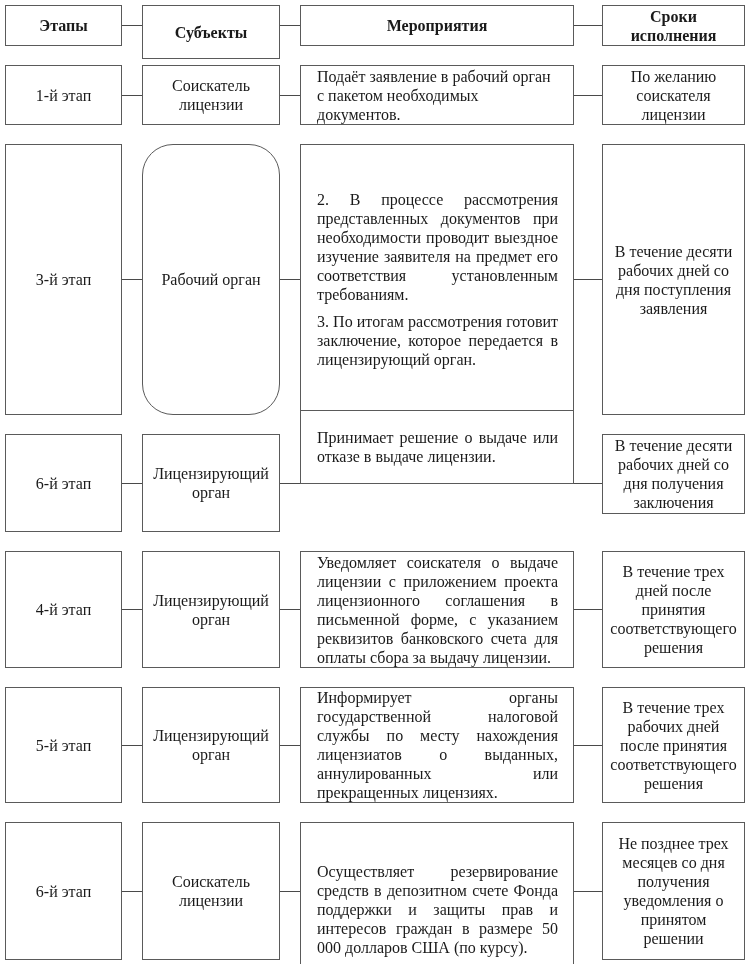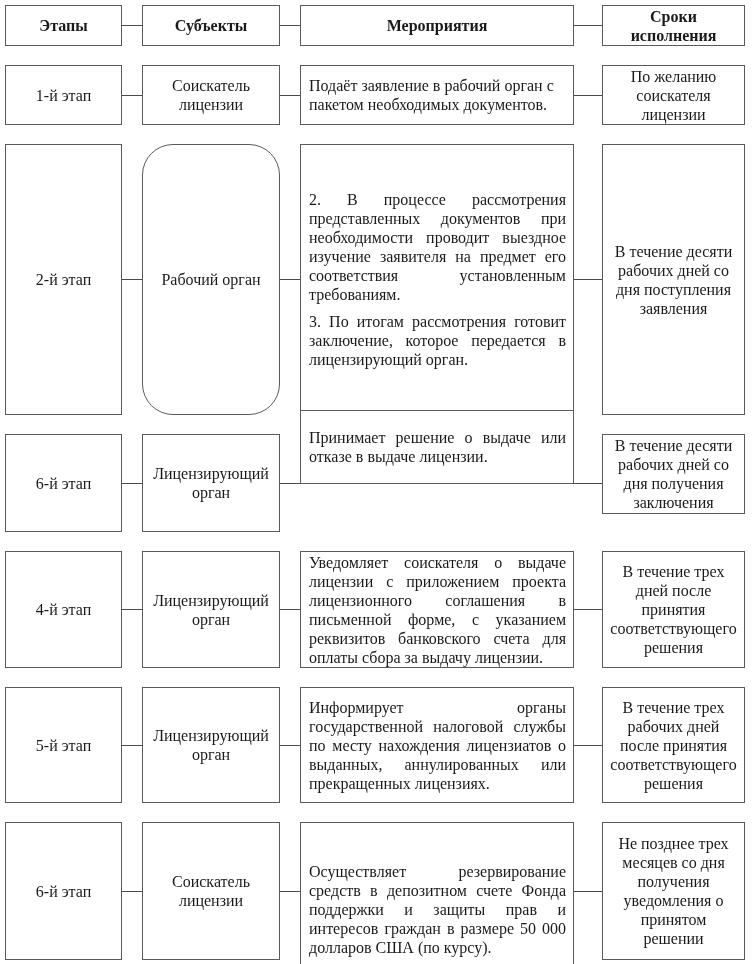--- a/index.html
+++ b/index.html
@@ -4,39 +4,39 @@
 <style>
   html, body { margin: 0; padding: 0; background: #ffffff; }
   body { width: 752px; height: 964px; position: relative; overflow: hidden;
          font-family: "Liberation Serif", "DejaVu Serif", serif; color: #1a1a1a; }
   .box { position: absolute; box-sizing: border-box; border: 1.5px solid #5a5a5a; background: #fff;
          display: flex; align-items: center; justify-content: center; text-align: center;
          font-size: 16px; line-height: 19px; }
   .box.hdr { font-weight: bold; font-size: 16px; }
   .box.act { text-align: justify; justify-content: flex-start; padding: 0 7px 0 8px; }
   .box.act .txt { width: 100%; }
-  .box.act p { margin: 0; text-align: justify; text-align-last: left; }
+  .box.act p { margin: 8px; text-align: justify; text-align-last: left; }
   .box.act p + p { margin-top: 8px; }
   .conn { position: absolute; height: 0; border-top: 1.5px solid #4a4a4a; }
   .c1 { left: 122px; width: 20px; }
   .c2 { left: 280px; width: 20px; }
   .c3 { left: 574px; width: 28px; }
   .col1 { left: 5px; width: 117px; }
   .col2 { left: 142px; width: 138px; }
   .col3 { left: 300px; width: 274px; }
   .col4 { left: 602px; width: 143px; }
 </style>
 </head>
 <body>
 
 <div class="box hdr col1" style="top:5px;height:41px;">
     <span>Этапы</span>
   </div>
 <div class="conn c1" style="top:25px;"></div>
-<div class="box hdr col2" style="top:5px;height:41px;text-align:center;">
+<div class="box hdr col2" style="top:5px;height:54px;text-align:center;">
     <span>Субъекты</span>
   </div>
 <div class="conn c2" style="top:25px;"></div>
 <div class="box hdr col3" style="top:5px;height:41px;">
     <span>Мероприятия</span>
   </div>
 <div class="conn c3" style="top:25px;"></div>
 <div class="box hdr col4" style="top:5px;height:41px;padding:0 14px;">
     <span>Сроки исполнения</span>
   </div>
@@ -53,21 +53,21 @@
     <div class="txt">
       <p style="text-align:left;">Подаёт заявление в рабочий орган с пакетом необходимых документов.</p>
     </div>
   </div>
 <div class="conn c3" style="top:95px;"></div>
 <div class="box col4" style="top:65px;height:60px;padding:16px 22px;">
     <span>По желанию соискателя лицензии</span>
   </div>
 
 <div class="box col1" style="top:144px;height:271px;">
-    <span>2-й этап</span>
+    <span>3-й этап</span>
   </div>
 <div class="conn c1" style="top:279px;"></div>
 <div class="box col2" style="top:144px;height:271px;padding:0 10px;border-radius:31px;">
     <span>Рабочий орган</span>
   </div>
 <div class="conn c2" style="top:279px;"></div>
 <div class="box act col3" style="top:144px;height:271px;">
   <div class="txt">
     <p>2. В процессе рассмотрения представленных документов при необходимости проводит выездное изучение заявителя на предмет его соответствия установленным требованиям.</p>
     <p>3. По итогам рассмотрения готовит заключение, которое передается в лицензирующий орган.</p>

